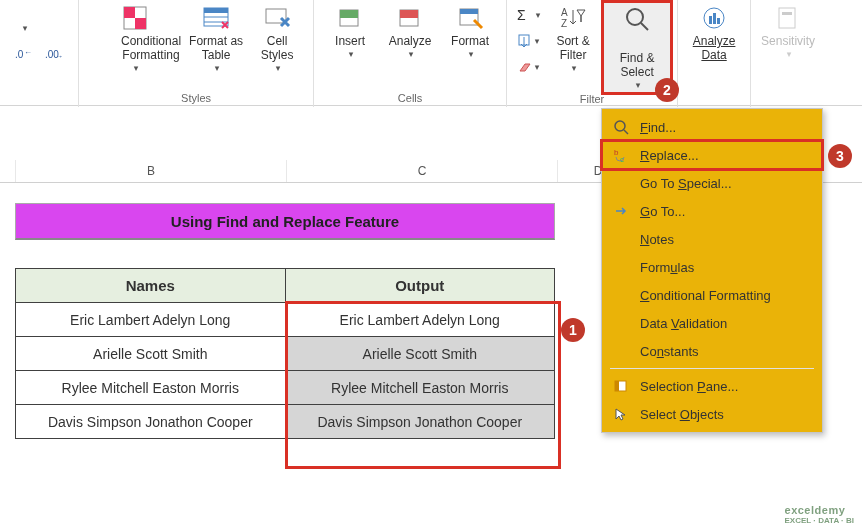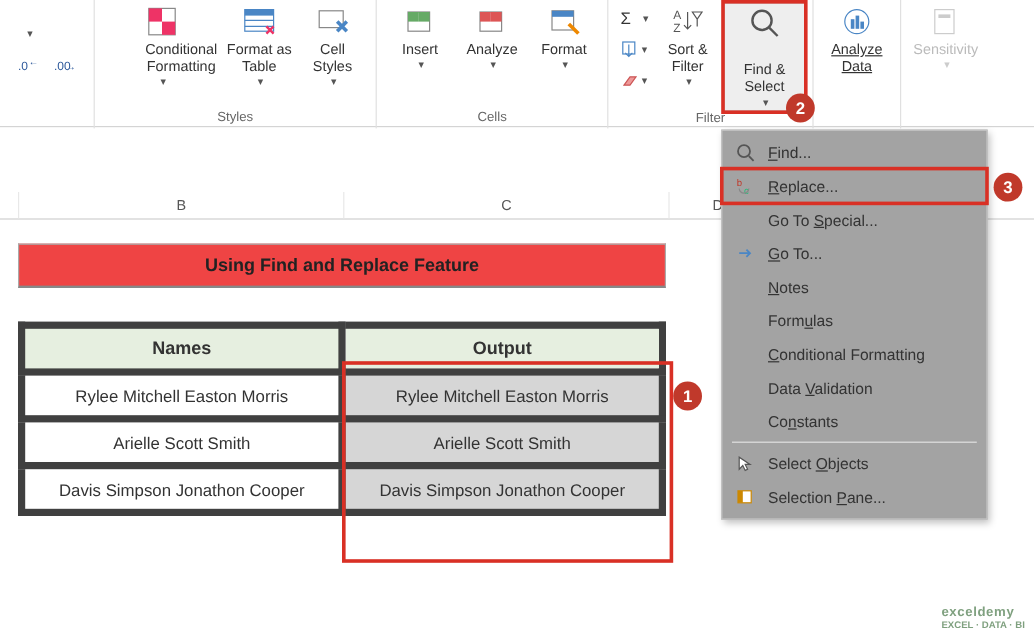--- a/index.html
+++ b/index.html
@@ -106,21 +106,21 @@
   
   
   .badge{position:absolute;width:24px;height:24px;border-radius:50%;background:#c0392b;color:#fff;font-weight:bold;display:flex;align-items:center;justify-content:center;font-size:14px;z-index:30;}
 
   
   .menu{
     position:absolute;
     top:108px;
     left:601px;
     width:220px;
-    background:#a3a3a3;
+    background:#eab308;
     border:1px solid #c6c6c6;
     box-shadow:2px 3px 6px rgba(0,0,0,0.25);
     z-index:20;
     padding:4px 0;
   }
   .menu-item{
     display:flex;align-items:center;
     padding:5px 12px 5px 10px;
     font-size:13px;color:#333;cursor:pointer;
     gap:10px;
@@ -134,28 +134,28 @@
   .col-headers{display:flex;border-bottom:1px solid #d0d0d0;height:22px;background:#fff;}
   .colh{font-size:12px;color:#555;display:flex;align-items:center;justify-content:center;border-right:1px solid #e8e8e8;}
   .colh.a{width:15px;}
   .colh.b{width:270px;}
   .colh.c{width:270px;}
   .colh.d{width:80px;}
 
   .content{padding-top:20px;padding-left:15px;}
   .title-bar{
     width:538px;height:34px;
-    background:#ef4444;border:1px solid #aaa;
+    background:#d946ef;border:1px solid #aaa;
     display:flex;align-items:center;justify-content:center;
     font-weight:bold;font-size:15px;color:#222;
     border-bottom:2px solid #888;
   }
   .spacer{height:28px;}
   table.data{border-collapse:collapse;width:540px;}
-  table.data th,table.data td{border:6px solid #404040;height:31px;text-align:center;font-size:14px;}
+  table.data th,table.data td{border:1px solid #404040;height:31px;text-align:center;font-size:14px;}
   table.data th{background:#e6efe0;font-weight:bold;font-size:15px;}
   table.data td{background:#fff;}
   .sel td.out{background:#d6d6d6;}
   .out-col{position:relative;margin-left:48px;}
   
   .watermark{position:absolute;right:8px;bottom:6px;font-size:11px;font-weight:bold;color:#3b6e3b;opacity:0.65;letter-spacing:0.5px;z-index:5;}
   .watermark small{display:block;font-size:8px;font-weight:bold;letter-spacing:0;}
 
   
   .sel-red{position:absolute;border:3px solid #d93025;pointer-events:none;z-index:10;}
@@ -407,33 +407,33 @@
     <span>Data <u>V</u>alidation</span>
   </div>
   <div class="menu-item">
     <span class="mi-icon"></span>
     <span>Co<u>n</u>stants</span>
   </div>
   <div class="menu-sep"></div>
   <div class="menu-item">
     <span class="mi-icon">
         <svg width="16" height="16">
-          <path d="M3 3 l0 10 l3 -3 l2 4 l2 -1 l-2 -4 l4 0 z" fill="#fff" stroke="#555"></path>
-        </svg>
-      </span>
-    <span>Select <u>O</u>bjects</span>
-  </div>
-  <div class="menu-item">
-    <span class="mi-icon">
-        <svg width="16" height="16">
           <rect x="2" y="3" width="11" height="10" fill="#fff" stroke="#c80"></rect>
           <rect x="2" y="3" width="4" height="10" fill="#c80"></rect>
         </svg>
       </span>
     <span>Selection <u>P</u>ane...</span>
+  </div>
+  <div class="menu-item">
+    <span class="mi-icon">
+        <svg width="16" height="16">
+          <path d="M3 3 l0 10 l3 -3 l2 4 l2 -1 l-2 -4 l4 0 z" fill="#fff" stroke="#555"></path>
+        </svg>
+      </span>
+    <span>Select <u>O</u>bjects</span>
   </div>
 </div>
 <div class="badge" style="top:144px;left:828px;">3</div>
 
 <div class="sheet">
   <div class="col-headers">
     <div class="colh a"></div>
     <div class="colh b">B</div>
     <div class="colh c">C</div>
     <div class="colh d">D</div>
@@ -443,27 +443,31 @@
     <div class="title-bar">Using Find and Replace Feature</div>
     <div class="spacer"></div>
 
     <div style="position:relative;">
       <table class="data">
         <tbody>
             <tr>
           <th style="width:270px;">Names</th>
           <th style="width:270px;" class="out-col">Output</th>
         </tr>
-        <tr class="sel">
-          <td>Rylee Mitchell Easton Morris</td>
-          <td class="out">Rylee Mitchell Easton Morris</td>
+        <tr>
+          <td>Eric Lambert Adelyn Long</td>
+          <td>Eric Lambert Adelyn Long</td>
         </tr>
         <tr class="sel">
           <td>Arielle Scott Smith</td>
           <td class="out">Arielle Scott Smith</td>
+        </tr>
+        <tr class="sel">
+          <td>Rylee Mitchell Easton Morris</td>
+          <td class="out">Rylee Mitchell Easton Morris</td>
         </tr>
         <tr class="sel">
           <td>Davis Simpson Jonathon Cooper</td>
           <td class="out">Davis Simpson Jonathon Cooper</td>
         </tr>
       </tbody>
         </table>
 
       <div class="sel-red" style="top:33px;left:270px;width:270px;height:162px;"></div>
     </div>

